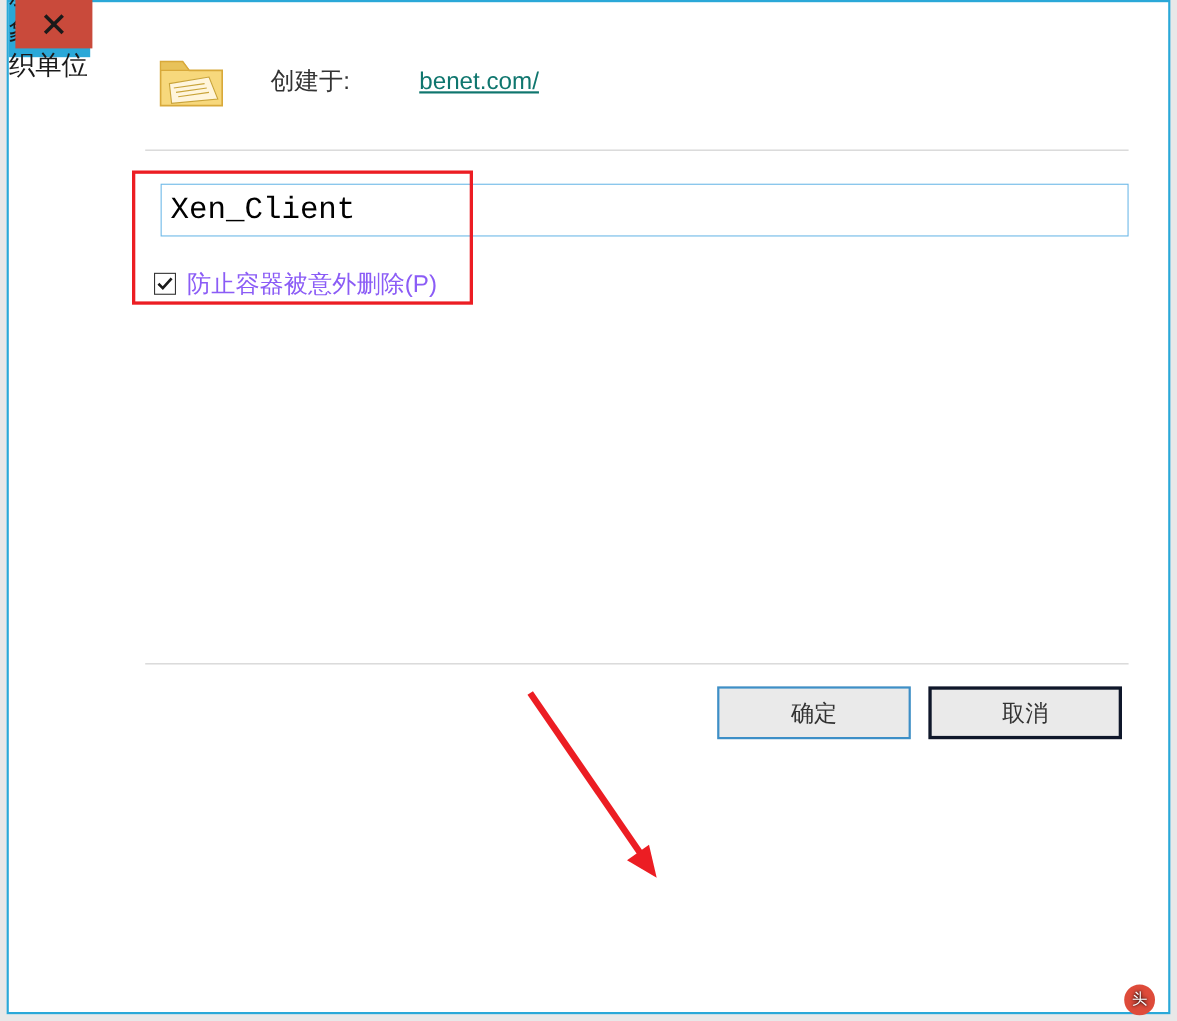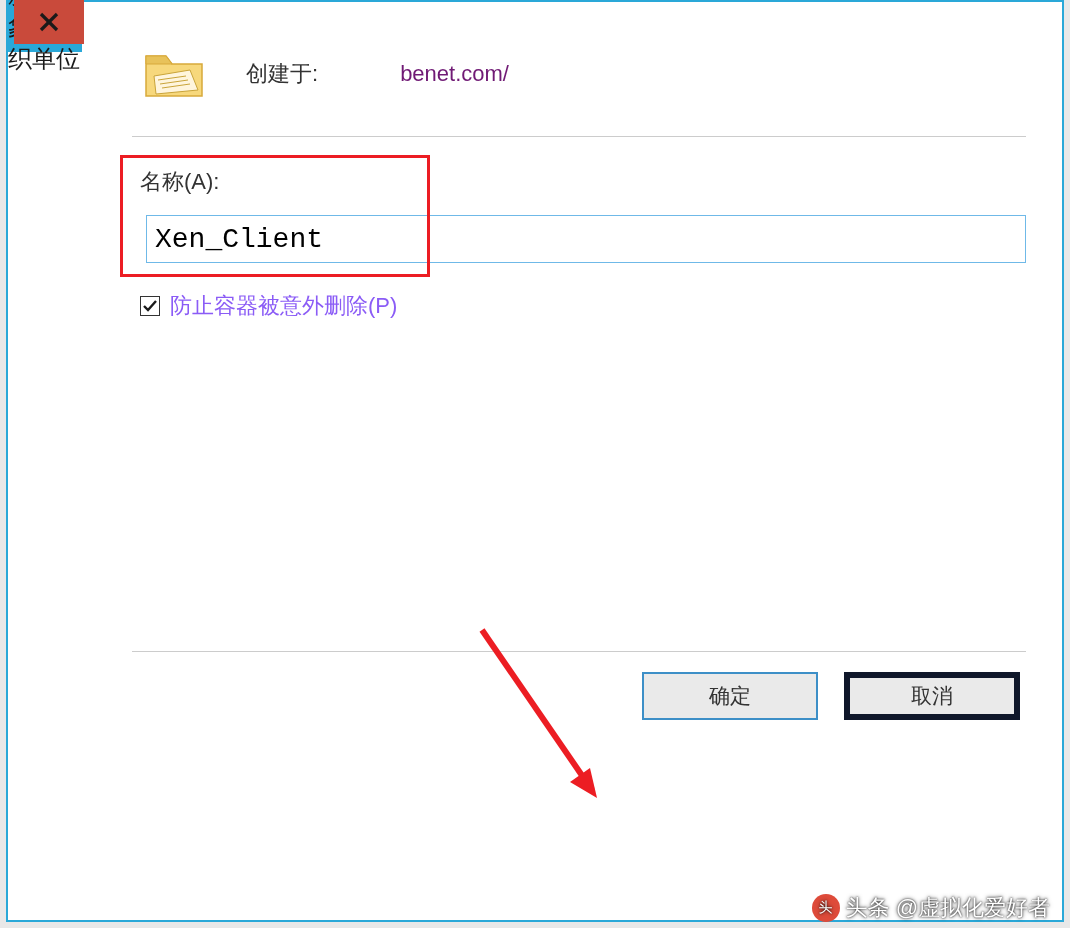--- a/index.html
+++ b/index.html
@@ -62,22 +62,23 @@
     .folder-icon {
       width: 64px;
       height: 64px;
     }
     .header-label {
       font-size: 22px;
       color: #333;
     }
     .header-path {
       font-size: 22px;
-      color: #701a75;
-      margin-left: 42px;
+      color: #0f766e;
+      margin-left: 23px;
+      text-decoration: underline;
     }
     .divider {
       border: none;
       border-top: 1px solid #ccc;
       margin: 10px 0 30px 0;
     }
     .name-section {
       position: relative;
       margin-bottom: 28px;
       margin-left: -10px;
@@ -131,28 +132,28 @@
     }
     .footer-divider {
       border: none;
       border-top: 1px solid #ccc;
       margin-top: 330px;
       margin-bottom: 20px;
     }
     .button-row {
       display: flex;
       justify-content: flex-end;
-      gap: 26px;
+      gap: 16px;
       padding-right: 6px;
     }
     .btn {
       width: 176px;
       height: 48px;
       background: #eaeaea;
-      border: 6px solid #0f172a;
+      border: 3px solid #0f172a;
       font-size: 21px;
       color: #333;
       cursor: pointer;
       font-family: inherit;
     }
     .btn.primary {
       border: 2px solid #3d8fc7;
     }
     .red-arrow {
       position: absolute;
@@ -207,21 +208,20 @@
         <path d="M16 38 L44 34 M18 42 L46 38 M20 46 L48 42" stroke="#c9a43a" stroke-width="1"></path>
       </svg>
       <span class="header-label">创建于:</span>
       <span class="header-path">benet.com/</span>
     </div>
 
     <hr class="divider">
 
     <div class="name-section">
       <div class="red-box"></div>
-      <div class="name-label">名称(A):</div>
       <input class="name-input" type="text" value="Xen_Client" style="">
     </div>
 
     <div class="checkbox-row">
       <div class="checkbox">
         <svg width="16" height="16" viewBox="0 0 16 16">
           <polyline points="2,8 6,12 14,3" fill="none" stroke="#1a1a1a" stroke-width="2.4"></polyline>
         </svg>
       </div>
       <span class="checkbox-label">防止容器被意外删除(P)</span>
@@ -237,14 +237,13 @@
     <svg class="red-arrow" width="170" height="200" viewBox="0 0 170 200">
       <line x1="10" y1="10" x2="120" y2="170" stroke="#ec1d23" stroke-width="6"></line>
       <polygon points="125,178 98,162 118,148" fill="#ec1d23"></polygon>
     </svg>
 
   </div>
 </div>
 
 <div class="watermark">
   <span class="watermark-badge">头</span>
-  <span>头条 @虚拟化爱好者</span>
 </div>
 
 </body></html>

